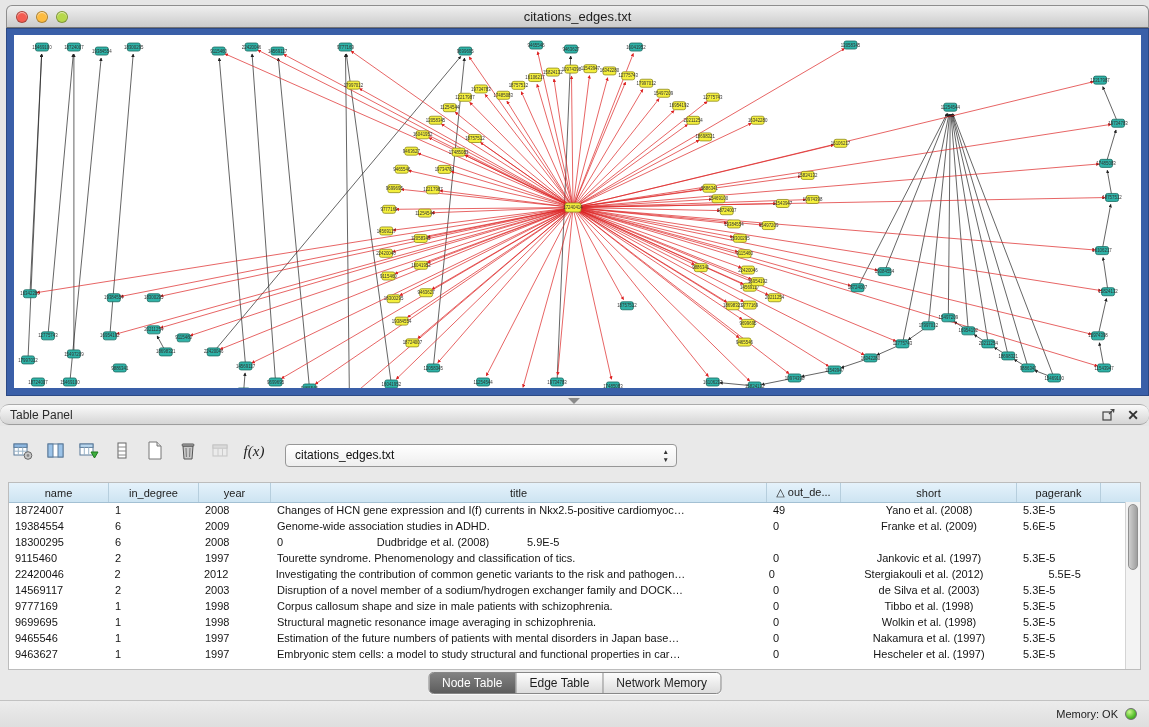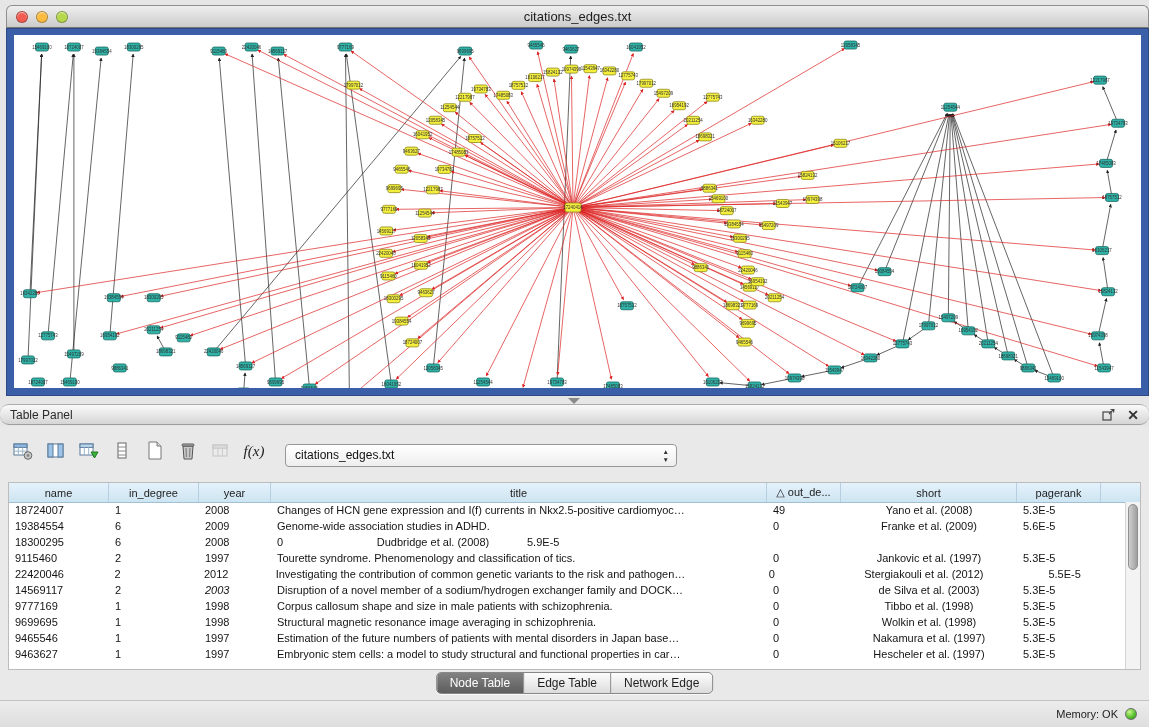--- a/index.html
+++ b/index.html
@@ -623,21 +623,21 @@
           <div class="td" style="width: 90px;">2</div>
           <div class="td" style="width: 72px;">2012</div>
           <div class="td" style="width: 496px;">Investigating the contribution of common genetic variants to the risk and pathogen…</div>
           <div class="td" style="width: 74px;">0</div>
           <div class="td" style="width: 176px; text-align: center;">Stergiakouli et al. (2012)</div>
           <div class="td" style="width: 84px; margin-left: 31px;">5.5E-5</div>
         </div>
         <div class="tr">
           <div class="td" style="width: 100px;">14569117</div>
           <div class="td" style="width: 90px;">2</div>
-          <div class="td" style="width: 72px; font-style: italic;">2003</div>
+          <div class="td" style="width: 72px;">2003</div>
           <div class="td" style="width: 496px;">Disruption of a novel member of a sodium/hydrogen exchanger family and DOCK…</div>
           <div class="td" style="width: 74px;">0</div>
           <div class="td" style="width: 176px; text-align: center;">de Silva et al. (2003)</div>
           <div class="td" style="width: 84px;">5.3E-5</div>
         </div>
         <div class="tr">
           <div class="td" style="width: 100px;">9777169</div>
           <div class="td" style="width: 90px;">1</div>
           <div class="td" style="width: 72px;">1998</div>
           <div class="td" style="width: 496px;">Corpus callosum shape and size in male patients with schizophrenia.</div>
@@ -674,20 +674,20 @@
         </div>
       </div>
     <div class="vscroll">
       <div class="vthumb"></div>
     </div>
   </div>
 
   <div class="tabs" id="tabs">
       <div class="tab selected">Node Table</div>
       <div class="tab">Edge Table</div>
-      <div class="tab">Network Edge</div>
+      <div class="tab">Network Memory</div>
     </div>
 </div>
 
 <div class="statusbar">
   <span>Memory: OK</span>
   <span class="memdot"></span>
 </div>
 
 </body></html>

